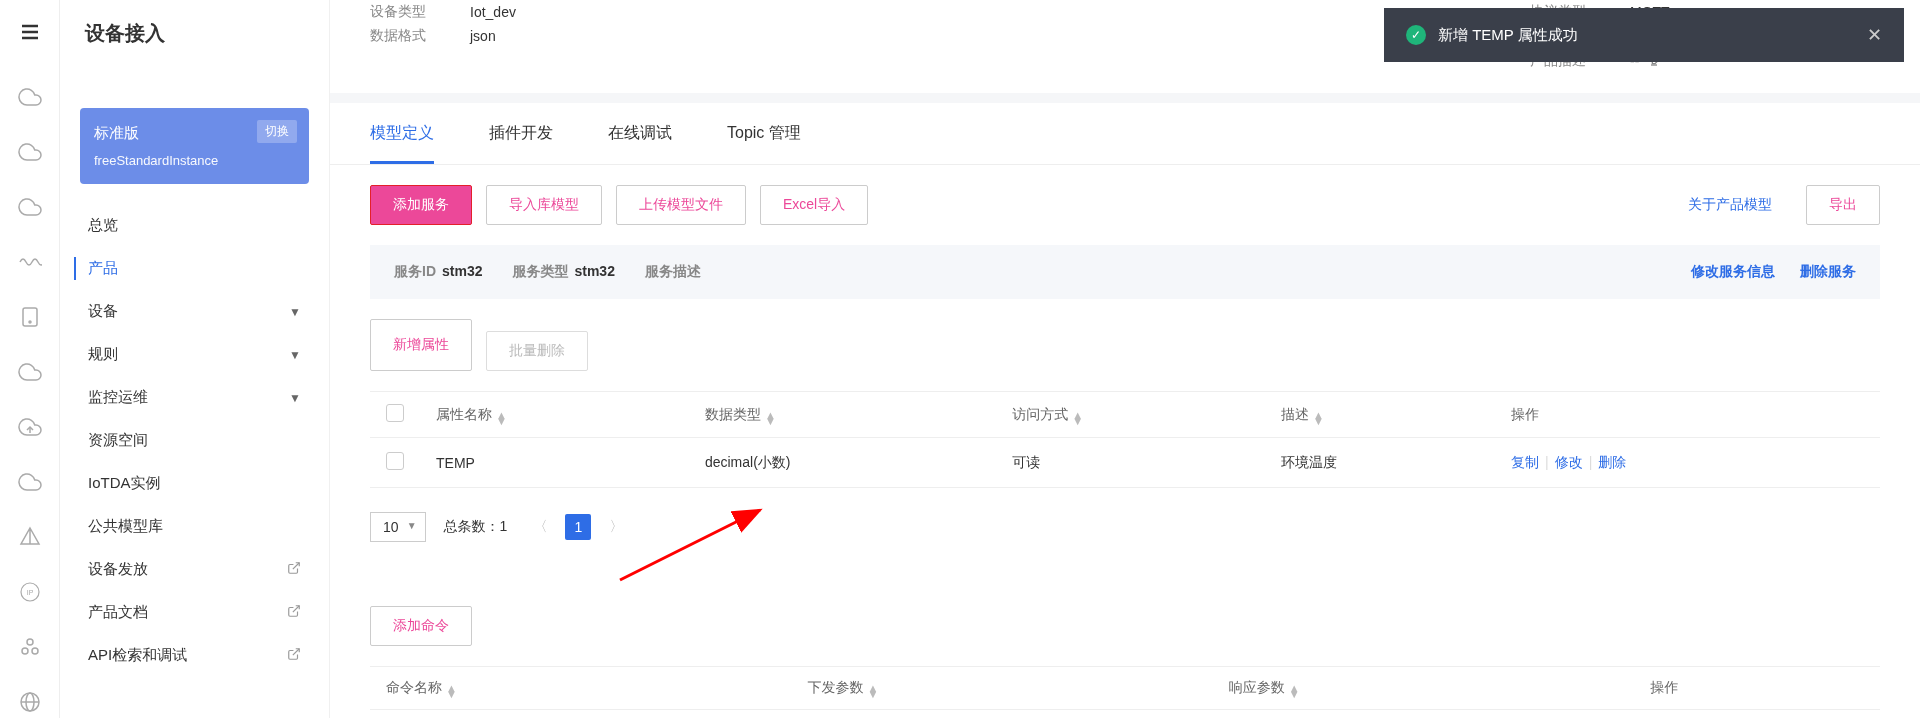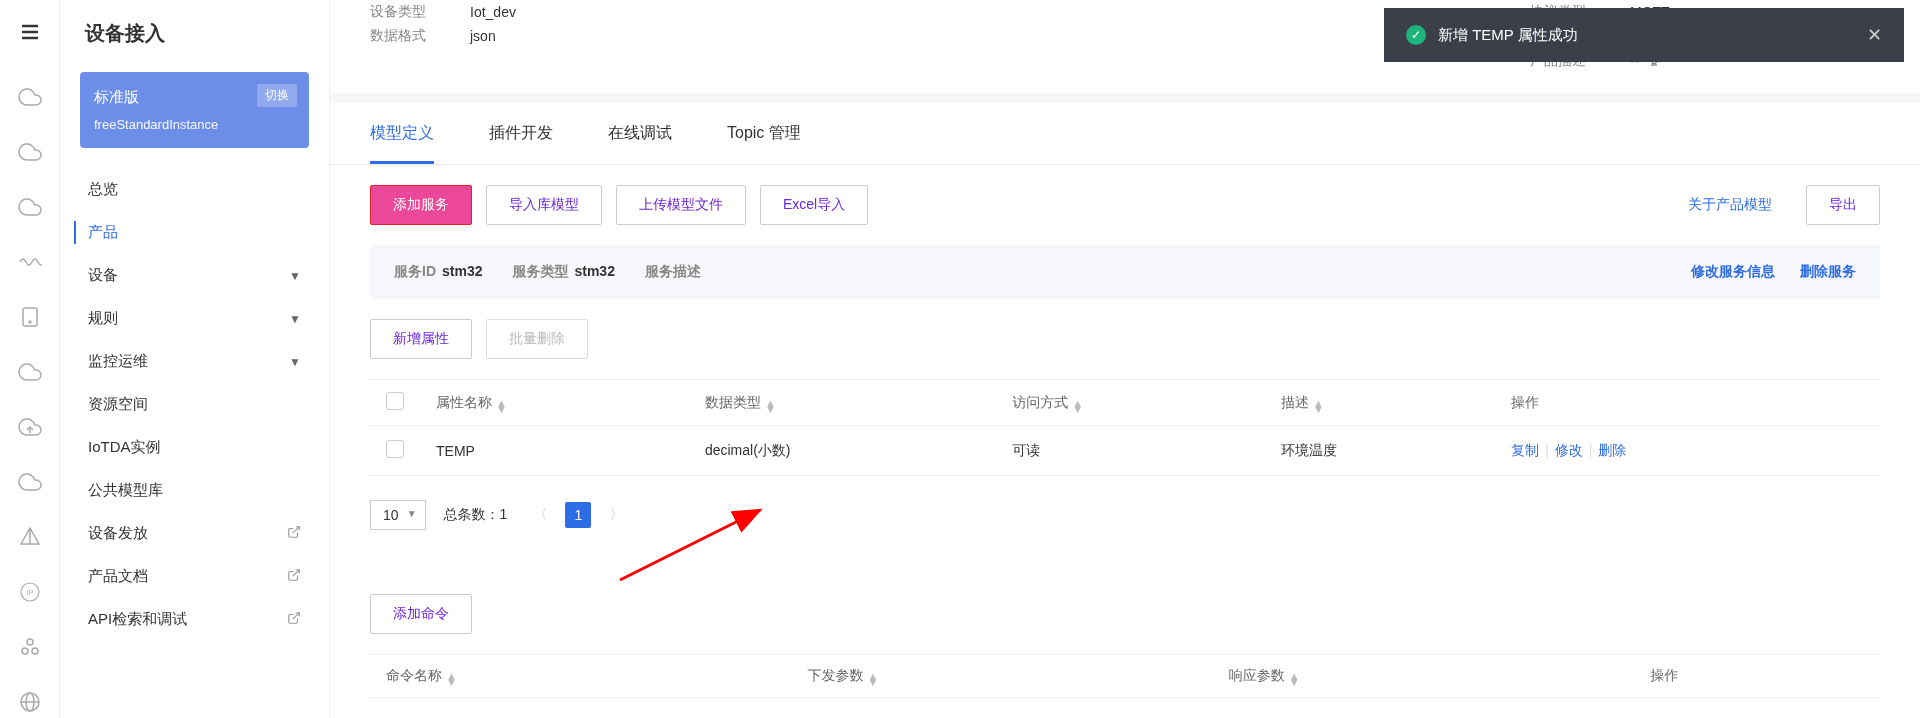--- a/index.html
+++ b/index.html
@@ -40,20 +40,21 @@
       border-right: 1px solid #f0f0f0;
     }
     .sidebar-title { font-size: 20px; font-weight: bold; margin-bottom: 25px; padding-left: 5px; }
     .instance-card {
       background: #6c8de8;
       color: #fff;
       border-radius: 4px;
       padding: 16px 14px;
       margin-bottom: 20px;
       position: relative;
+      margin-top: 36px;
     }
     .instance-version { font-size: 15px; margin-bottom: 10px; }
     .instance-name { font-size: 13px; opacity: 0.95; }
     .switch-btn {
       position: absolute;
       top: 12px; right: 12px;
       background: rgba(255,255,255,0.25);
       color: #fff;
       border: none;
       padding: 3px 8px;
@@ -120,21 +121,21 @@
       gap: 14px;
       align-items: center;
     }
     .btn {
       padding: 10px 22px;
       border: 1px solid #ccc;
       background: #fff;
       font-size: 14px;
       border-radius: 2px;
       cursor: pointer;
-      color: #6d28d9;
+      color: #ec4899;
     }
     .btn-primary { background: #ec4899; border-color: #e41f2b; color: #fff; }
     .action-bar .spacer { flex: 1; }
     .link-text { color: #2e6de6; cursor: pointer; font-size: 14px; margin-right: 20px; }
     
     .model-area { display: flex; flex: 1; padding: 0 40px 20px 40px; gap: 25px; }
     
     .service-panel { width: 300px; }
     .service-header {
       display: flex;
@@ -163,21 +164,21 @@
       font-size: 14px;
       font-weight: bold;
     }
     .detail-label { color: #888; margin-right: 6px; }
     .detail-value { color: #333; }
     .detail-header .spacer { flex: 1; }
     .detail-links { display: flex; gap: 25px; }
     .detail-links span { color: #2e6de6; cursor: pointer; }
     
     .attr-actions { display: flex; gap: 14px; padding: 20px 0; }
-    .btn-disabled { color: #bbb; border-color: #ddd; cursor: not-allowed; }
+    .btn-disabled { color: #bbb; border-color: #ddd; cursor: not-allowed; margin-top: 12px; }
     
     .data-table { width: 100%; border-collapse: collapse; }
     .data-table th {
       text-align: left;
       padding: 12px 16px;
       border-top: 1px solid #eee;
       border-bottom: 1px solid #eee;
       font-weight: normal;
       color: #666;
       font-size: 14px;

